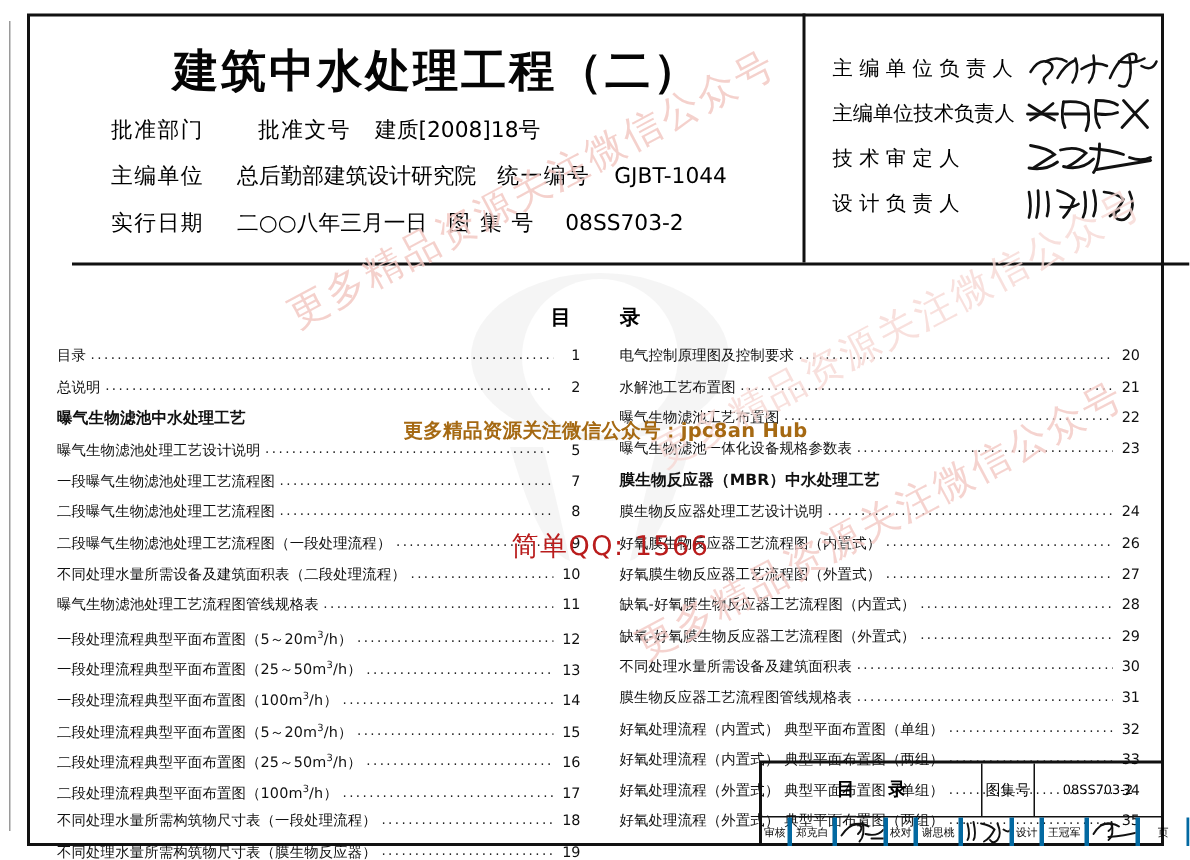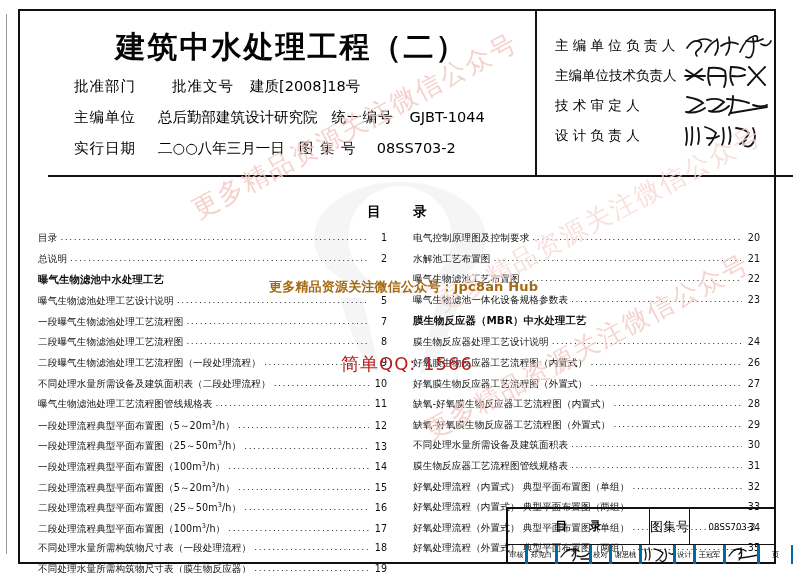--- a/index.html
+++ b/index.html
@@ -246,21 +246,21 @@
     font-weight: bold;
     letter-spacing: 9px;
     text-indent: 9px;
     border-right: 1px solid #111;
   }
   .tb-top-lbl {
     flex: 0 0 34px;
     display: flex;
     align-items: center;
     justify-content: center;
-    font-size: 13px;
+    font-size: 10px;
     border-right: 1px solid #111;
     white-space: nowrap;
   }
   .tb-top-val {
     flex: 0 0 84px;
     display: flex;
     align-items: center;
     justify-content: center;
     font-size: 8.6px;
     white-space: nowrap;

